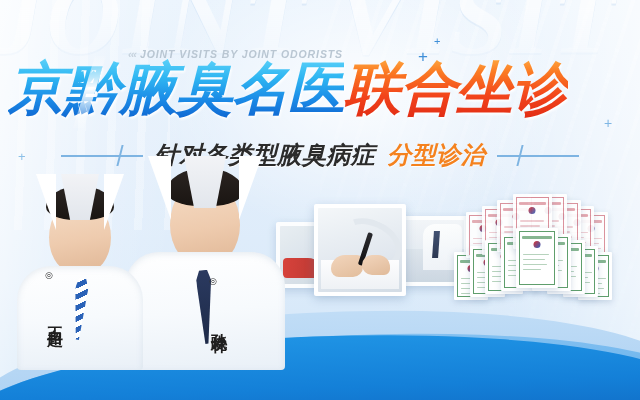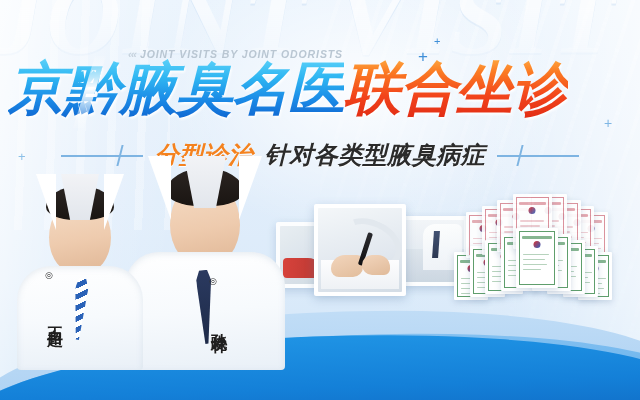--- a/index.html
+++ b/index.html
@@ -344,22 +344,22 @@
     <div class="title"><span class="t-blue">京黔腋臭名医</span><span class="t-orange">联合坐诊</span></div>
   </div>
 
   <div class="slash"></div>
 
   <div class="subline">
     <span class="deco left">
         <i class="bar"></i>
         <i class="tick"></i>
       </span>
+    <span class="subtext s-dark">针对各类型腋臭病症</span>
     <span class="subtext s-orange">分型诊治</span>
-    <span class="subtext s-dark">针对各类型腋臭病症</span>
     <span class="deco right">
         <i class="bar"></i>
         <i class="tick"></i>
       </span>
   </div>
 
   <div class="wave-light"></div>
   <div class="wave-mid"></div>
   <div class="wave-main"></div>
 

